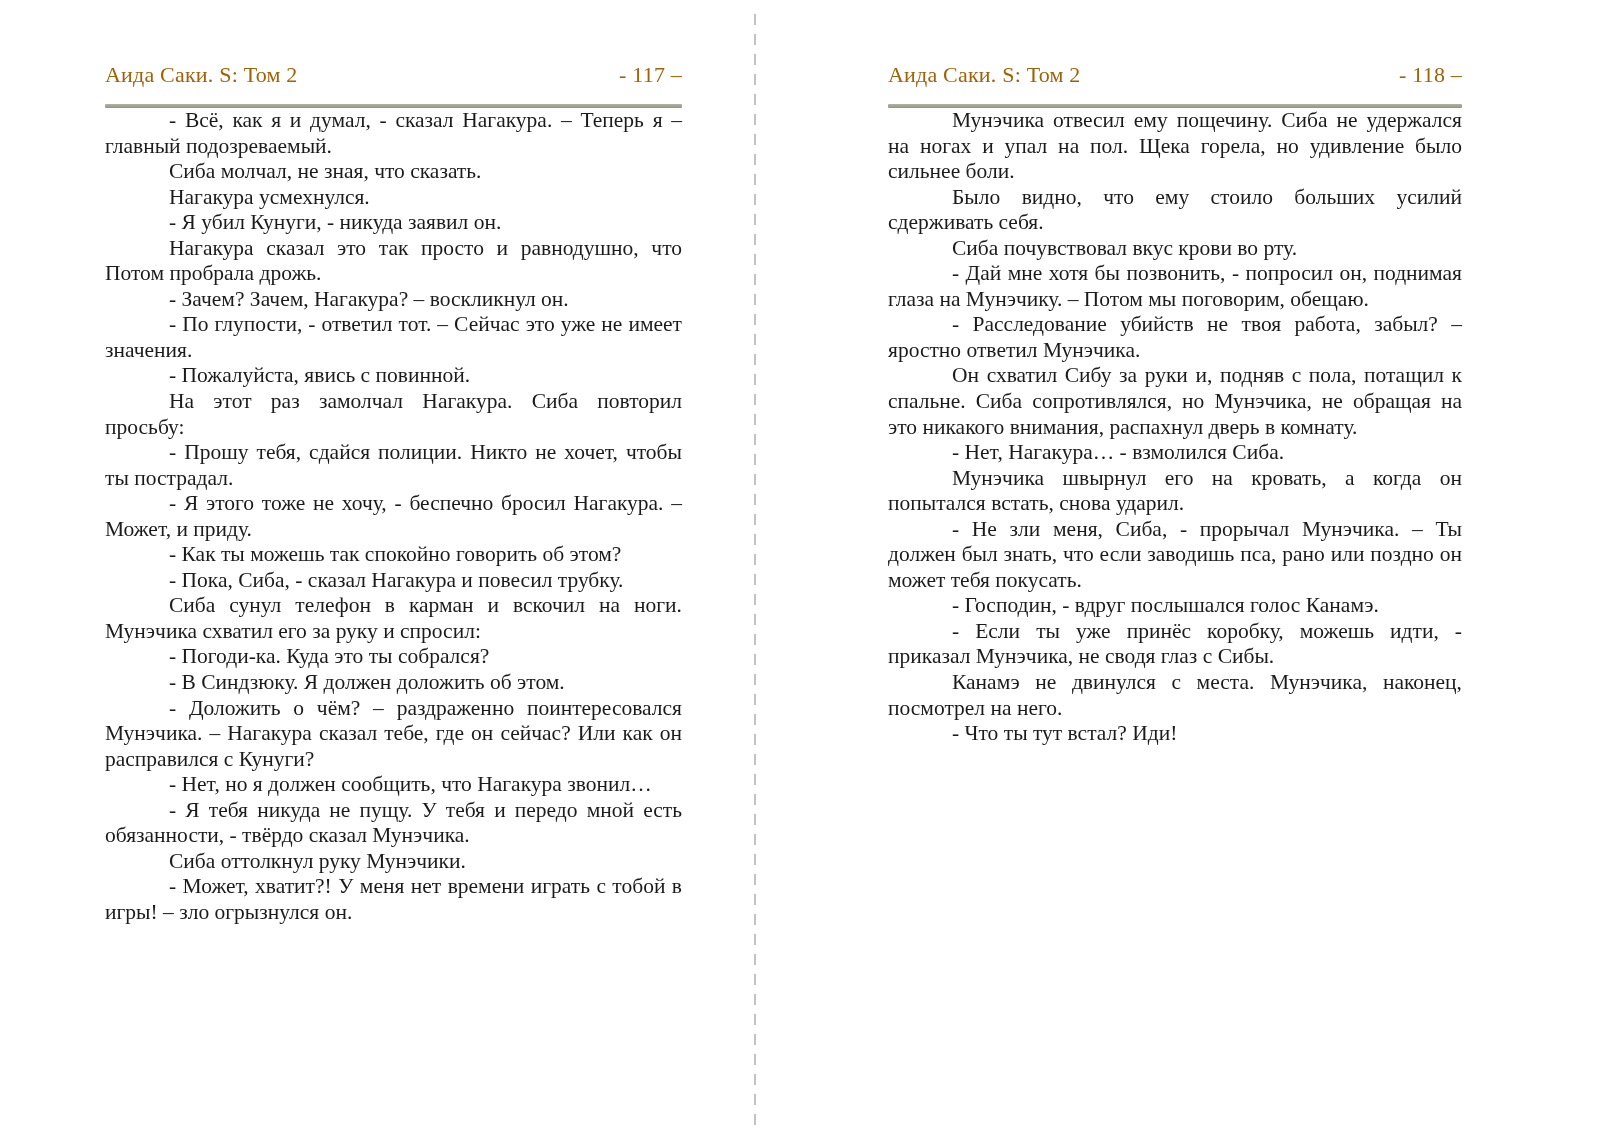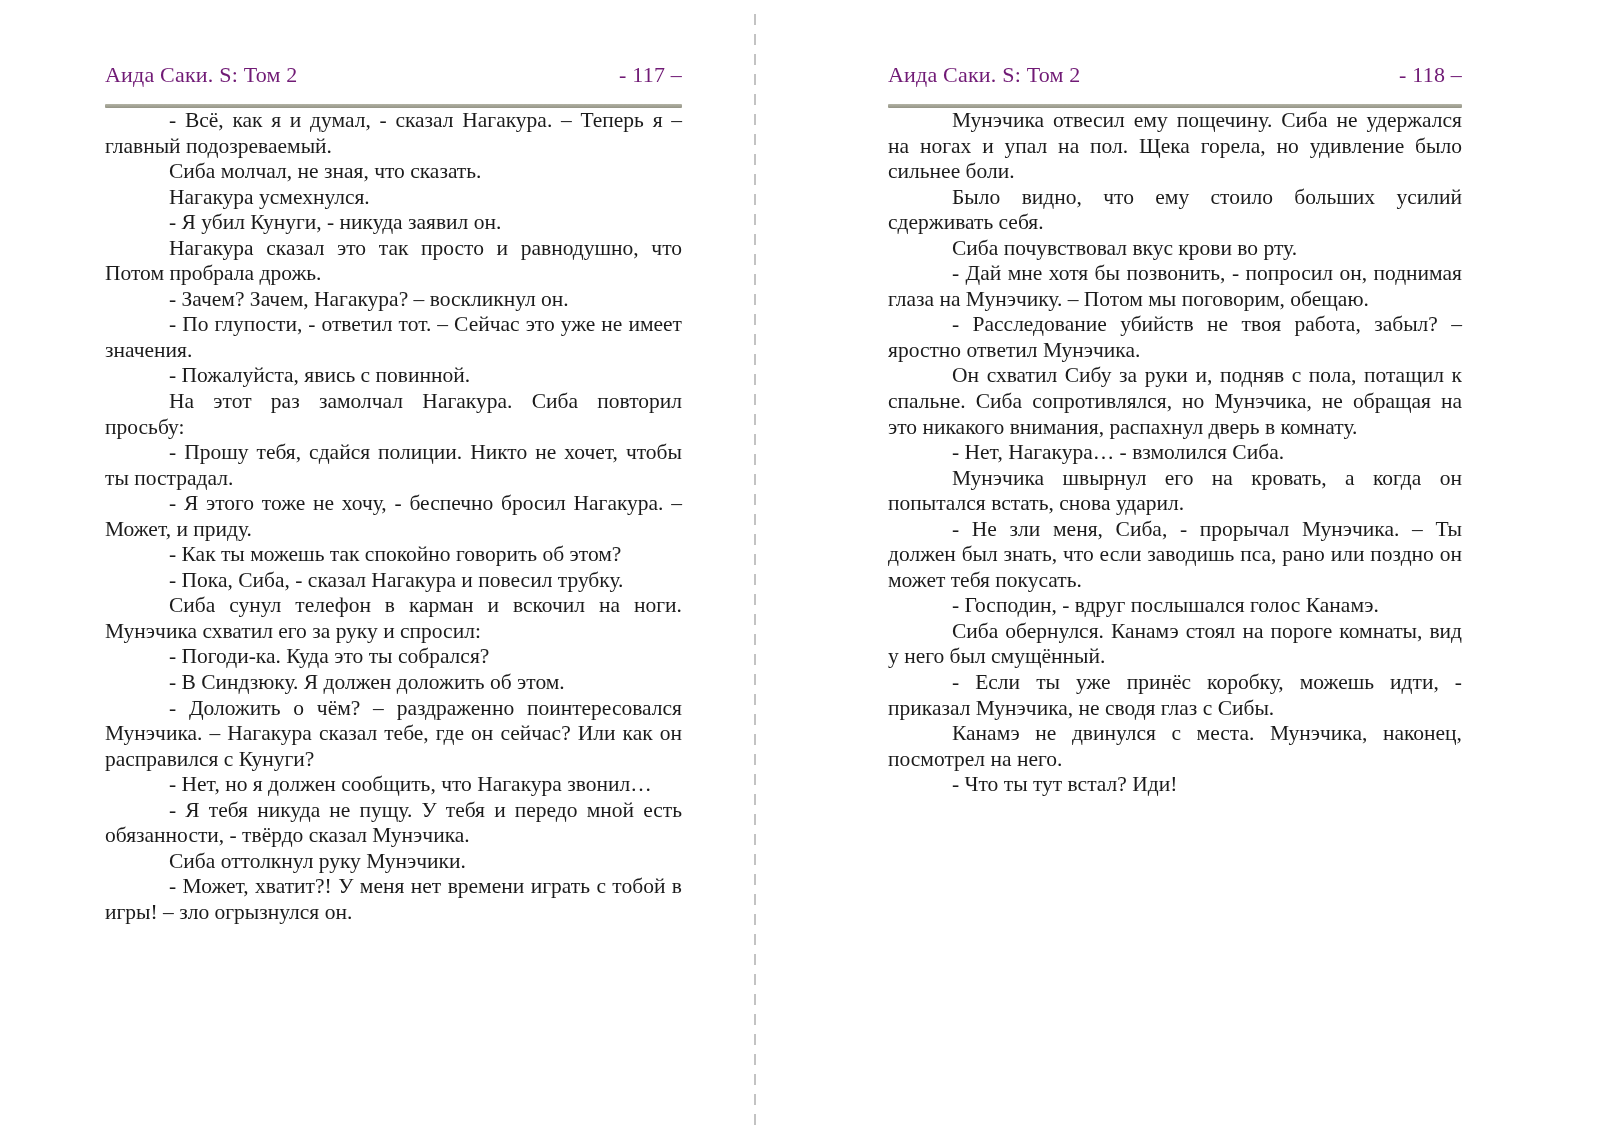--- a/index.html
+++ b/index.html
@@ -33,21 +33,21 @@
     top: 62px;
   }
   .page-left  { left: 105px; width: 577px; }
   .page-right { left: 888px; width: 574px; }
   .page-header {
     display: flex;
     justify-content: space-between;
     align-items: baseline;
     font-size: 22px;
     letter-spacing: 0.2px;
-    color: #701a75;
+    color: #a16207;
   }
   .header-rule {
     margin-top: 16px;
     height: 4px;
     background: linear-gradient(#b3b3a5, #949486);
     border-radius: 1px;
   }
   .page-body {
     font-size: 21.5px;
     line-height: 25.55px;
@@ -108,20 +108,19 @@
         <p>Мунэчика отвесил ему пощечину. Сиба не удержался на ногах и упал на пол. Щека горела, но удивление было сильнее боли.</p>
         <p>Было видно, что ему стоило больших усилий сдерживать себя.</p>
         <p>Сиба почувствовал вкус крови во рту.</p>
         <p>- Дай мне хотя бы позвонить, - попросил он, поднимая глаза на Мунэчику. – Потом мы поговорим, обещаю.</p>
         <p>- Расследование убийств не твоя работа, забыл? – яростно ответил Мунэчика.</p>
         <p>Он схватил Сибу за руки и, подняв с пола, потащил к спальне. Сиба сопротивлялся, но Мунэчика, не обращая на это никакого внимания, распахнул дверь в комнату.</p>
         <p>- Нет, Нагакура… - взмолился Сиба.</p>
         <p>Мунэчика швырнул его на кровать, а когда он попытался встать, снова ударил.</p>
         <p>- Не зли меня, Сиба, - прорычал Мунэчика. – Ты должен был знать, что если заводишь пса, рано или поздно он может тебя покусать.</p>
         <p>- Господин, - вдруг послышался голос Канамэ.</p>
-        <p>Сиба обернулся. Канамэ стоял на пороге комнаты, вид у него был смущённый.</p>
         <p>- Если ты уже принёс коробку, можешь идти, - приказал Мунэчика, не сводя глаз с Сибы.</p>
         <p>Канамэ не двинулся с места. Мунэчика, наконец, посмотрел на него.</p>
         <p>- Что ты тут встал? Иди!</p>
       </div>
   </div>
 
 </div>
 
 </body></html>

